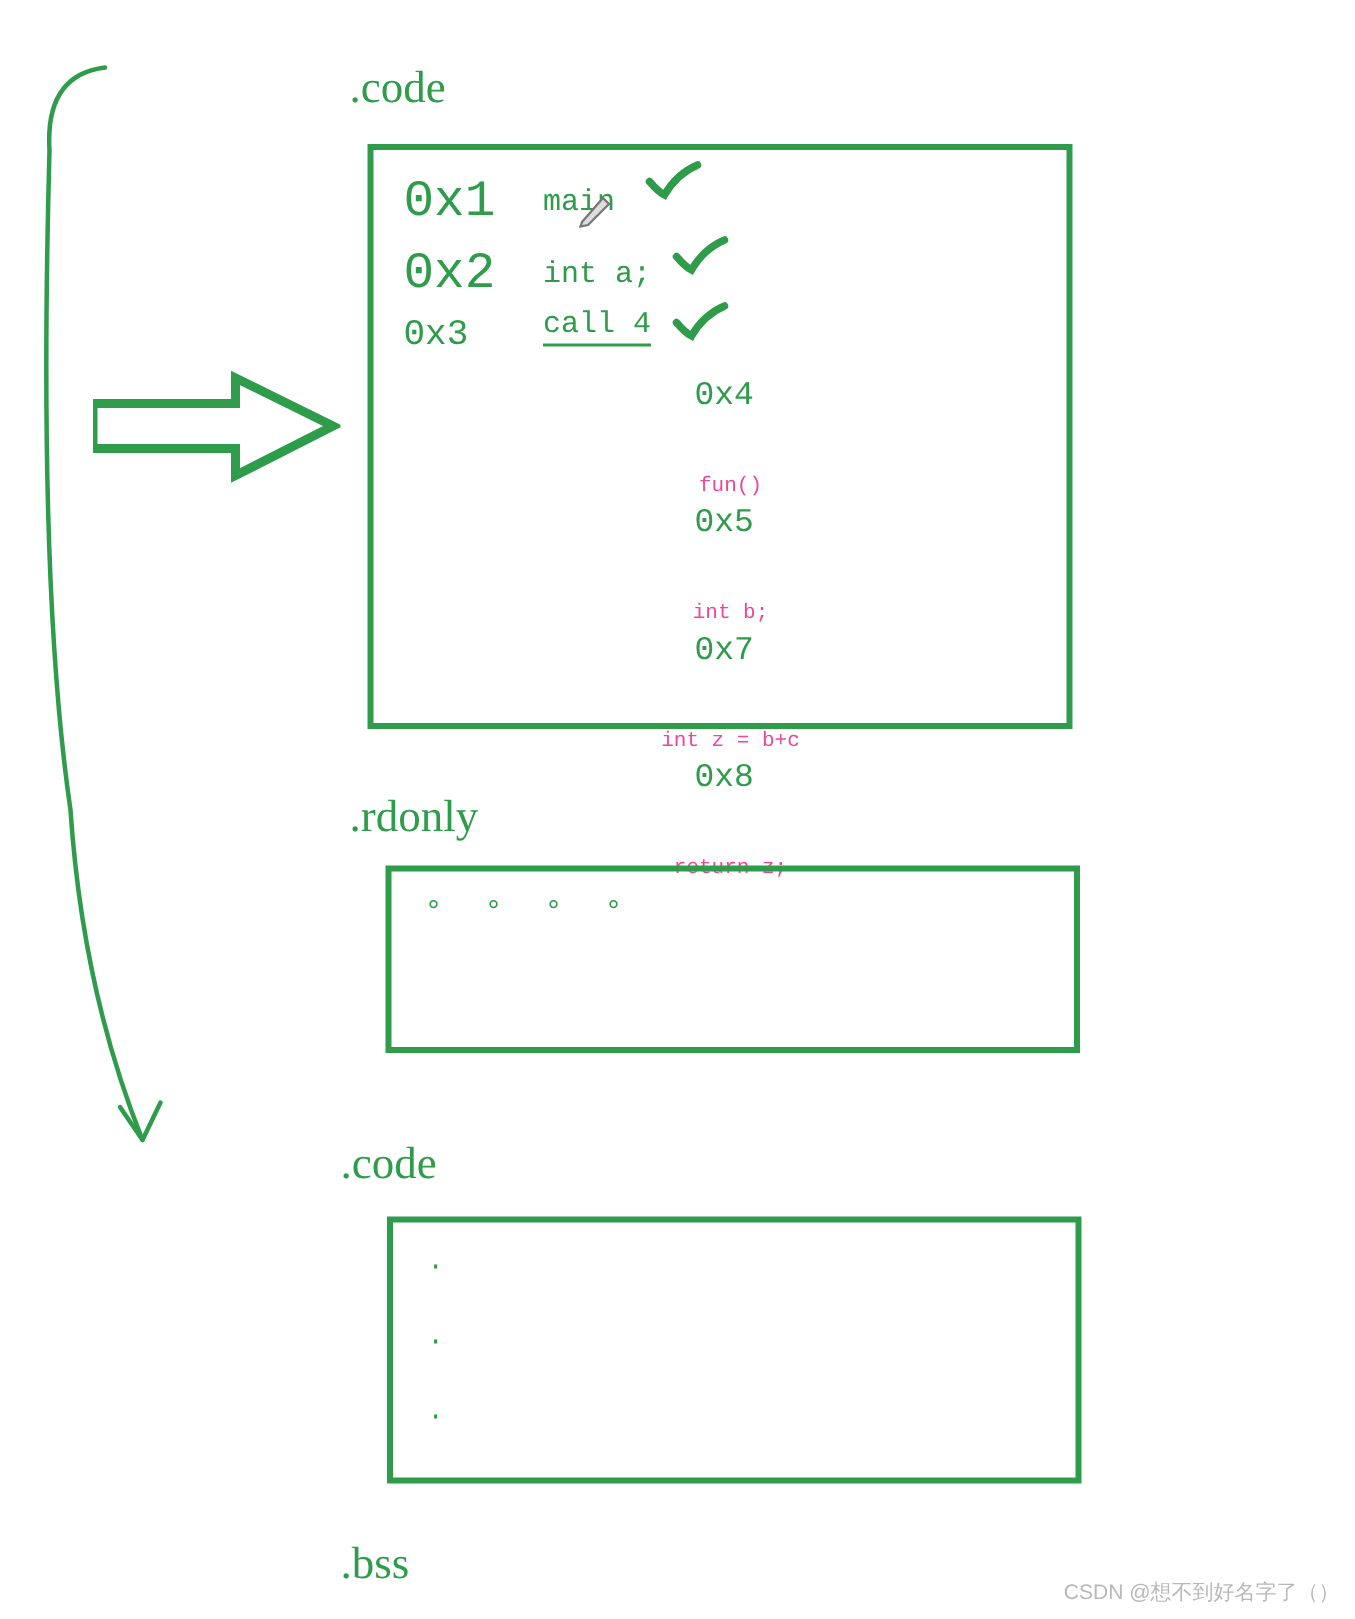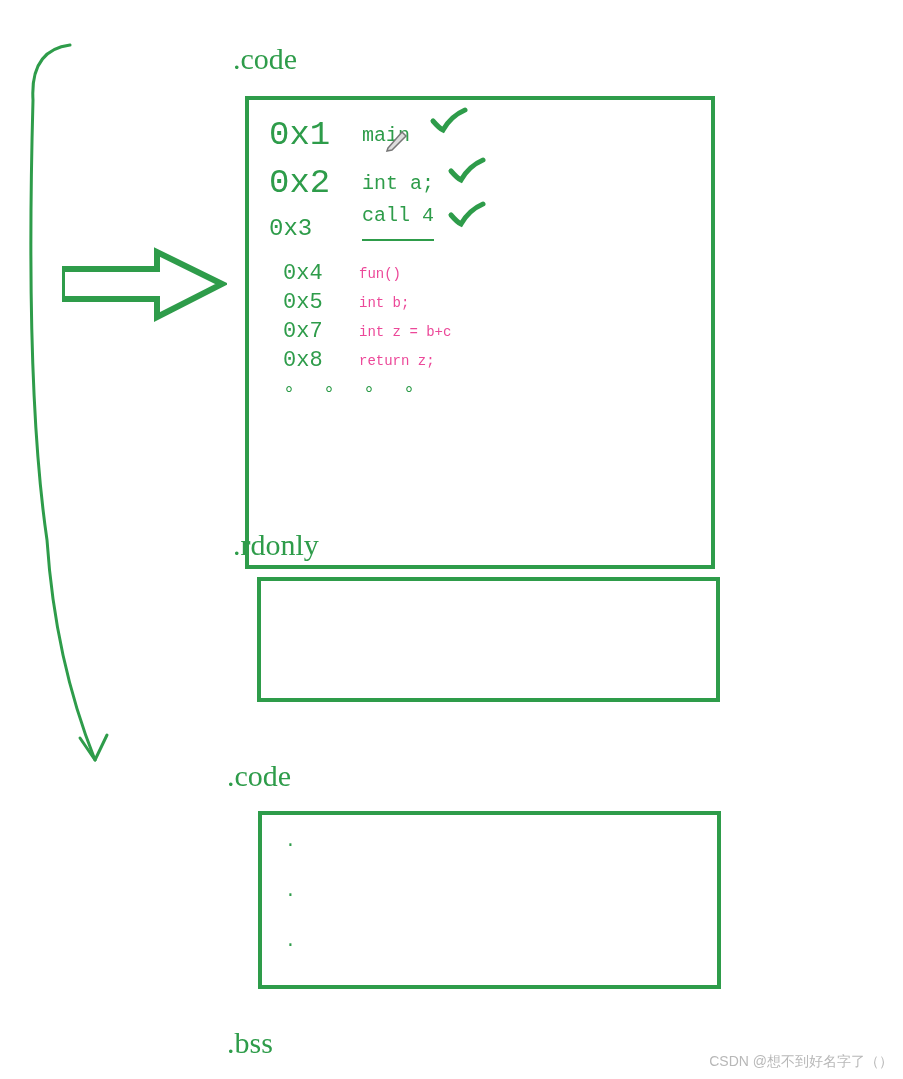--- a/index.html
+++ b/index.html
@@ -19,21 +19,21 @@
     position: absolute;
   }
   .box {
     border: 4px solid #2e9c4a;
     position: absolute;
   }
   .code-box {
     left: 245px;
     top: 96px;
     width: 470px;
-    height: 473px;
+    height: 390px;
     padding: 10px 20px;
     box-sizing: border-box;
   }
   .rdonly-box {
     left: 257px;
     top: 577px;
     width: 455px;
     height: 117px;
   }
   .data-box {
@@ -60,36 +60,37 @@
     font-family: "Consolas", "Courier New", monospace;
     width: 75px;
   }
   .instr-small {
     color: #2e9c4a;
     font-size: 20px;
     font-family: "Consolas", "Courier New", monospace;
   }
   .underline {
     border-bottom: 2px solid #2e9c4a;
-    padding-bottom: 12px;
+    padding-bottom: 1px;
   }
   .check {
     position: absolute;
   }
   .pencil {
     position: absolute;
   }
   .lower-block {
     margin-top: 20px;
   }
   .row2 {
     display: flex;
     align-items: center;
-    gap: 28px;
+    gap: 40px;
     margin-bottom: 4px;
+    flex-direction: column;
   }
   .addr2 {
     color: #2e9c4a;
     font-size: 22px;
     font-family: "Consolas", "Courier New", monospace;
     width: 48px;
   }
   .instr2 {
     color: #ec4899;
     font-size: 14px;

